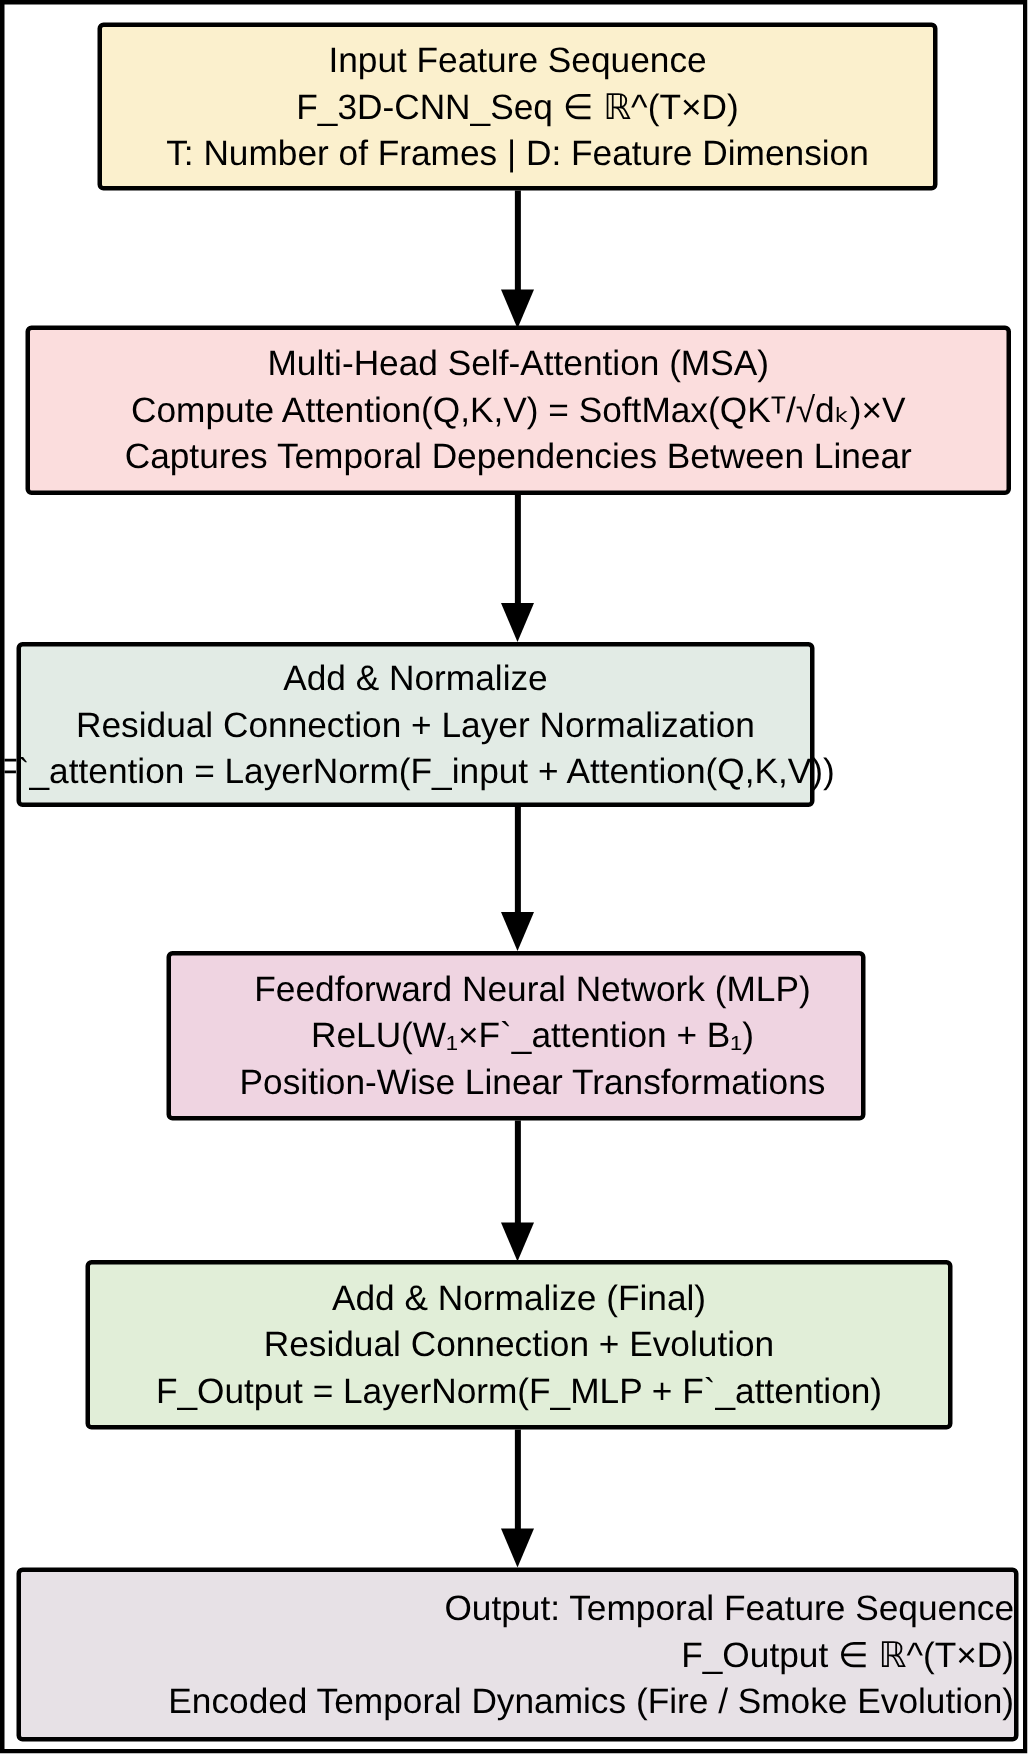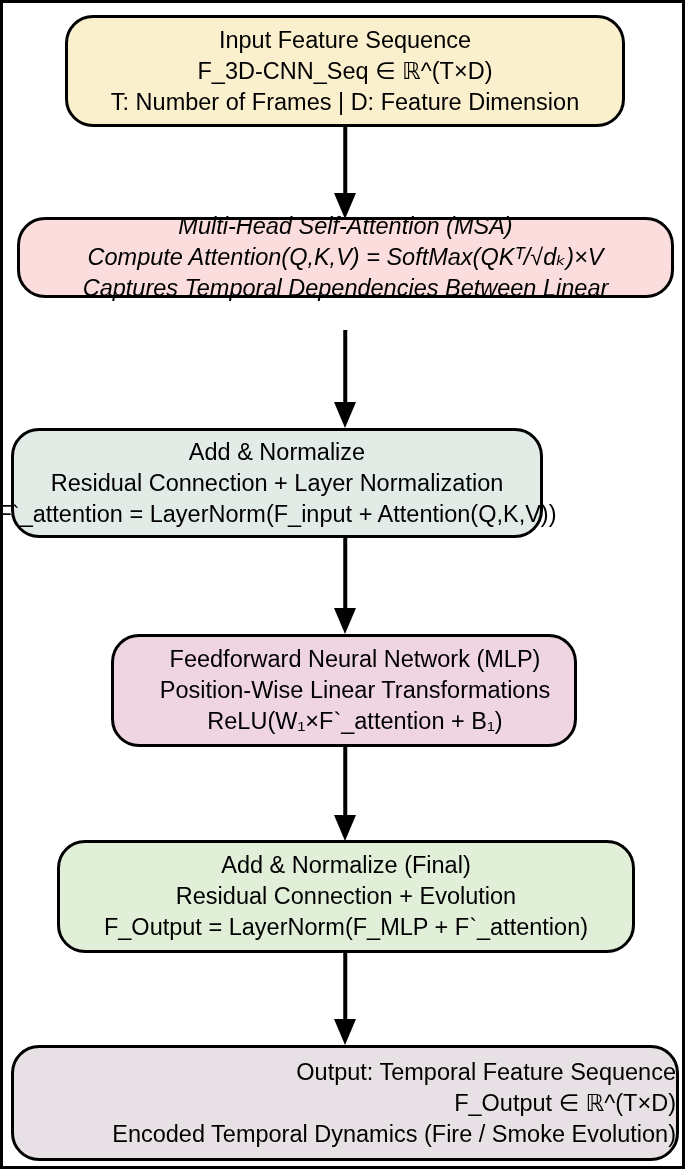--- a/index.html
+++ b/index.html
@@ -14,33 +14,33 @@
     height: 1169px;
     background: #ffffff;
     border: 3px solid #000000;
     box-sizing: border-box;
     overflow: hidden;
   }
   .node {
     position: absolute;
     box-sizing: border-box;
     border: 3px solid #000000;
-    border-radius: 28px;
+    border-radius: 4px;
     display: flex;
     flex-direction: column;
     justify-content: center;
     align-items: center;
     text-align: center;
     color: #000000;
     font-size: 23.5px;
     line-height: 31px;
     white-space: nowrap;
   }
   .n1 { left: 62px;  top: 12px;   width: 560px; height: 112px; }
-  .n2 { left: 14px;  top: 214px;  width: 657px; height: 81px; font-style: italic; }
+  .n2 { left: 14px;  top: 214px;  width: 657px; height: 113px; }
   .n3 { left: 8px;   top: 425px;  width: 532px; height: 110px; }
   .n4 { left: 108px; top: 631px;  width: 466px; height: 113px; padding-left: 22px; }
   .n5 { left: 54px;  top: 837px;  width: 578px; height: 113px; }
   .n6 { left: 8px;   top: 1042px; width: 668px; height: 116px; }
 
   .arrow {
     position: absolute;
     width: 24px;
     left: 330px;
   }
@@ -103,22 +103,22 @@
     <div>F`_attention = LayerNorm(F_input + Attention(Q,K,V))</div>
   </div>
 
   <div class="arrow a3">
     <div class="stem"></div>
     <div class="head"></div>
   </div>
 
   <div class="node n4" style="background-color: rgb(239, 212, 225);">
     <div>Feedforward Neural Network (MLP)</div>
+    <div>ReLU(W₁×F`_attention + B₁)</div>
     <div>Position-Wise Linear Transformations</div>
-    <div>ReLU(W₁×F`_attention + B₁)</div>
   </div>
 
   <div class="arrow a4">
     <div class="stem"></div>
     <div class="head"></div>
   </div>
 
   <div class="node n5" style="background-color: rgb(225, 238, 216);">
     <div>Add &amp; Normalize (Final)</div>
     <div>Residual Connection + Evolution</div>

